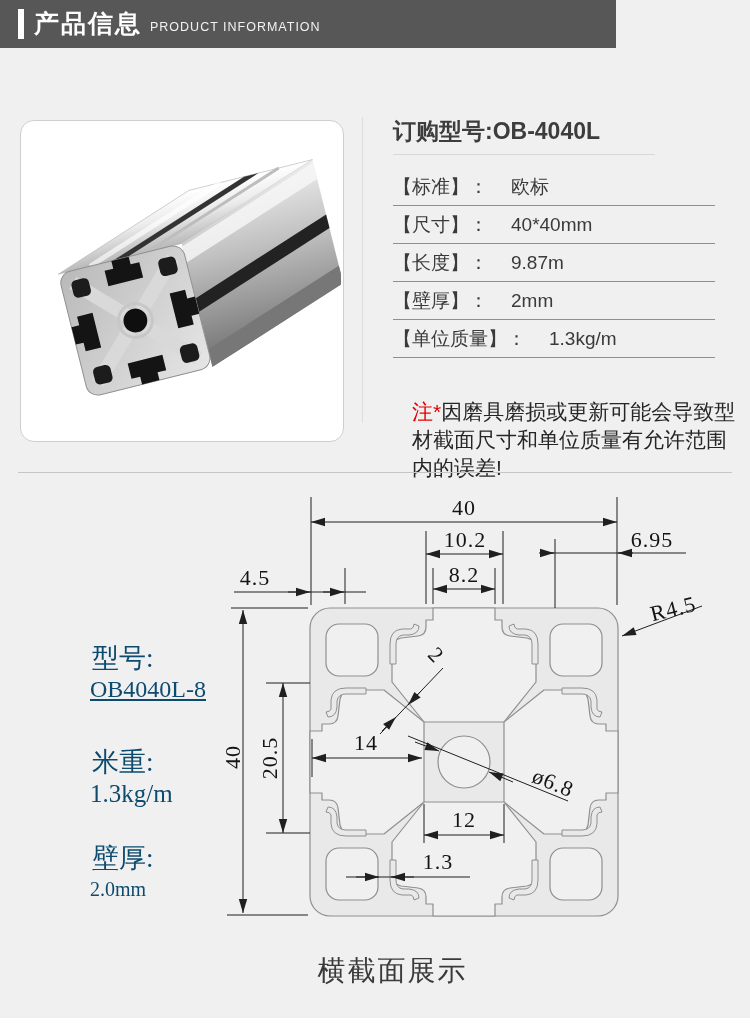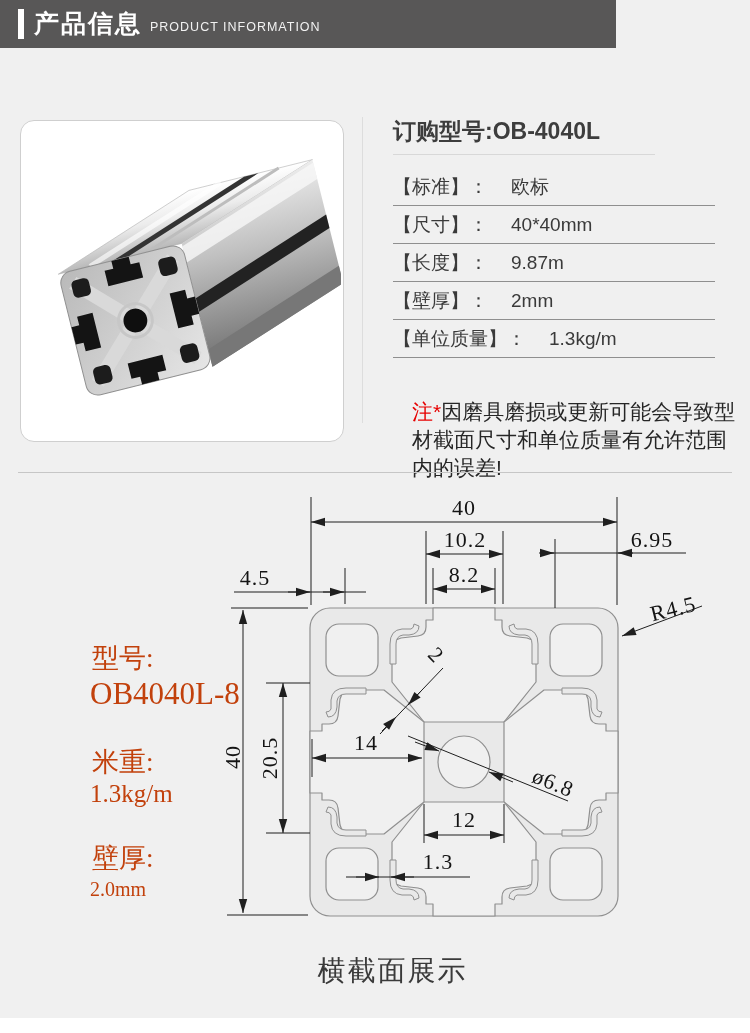--- a/index.html
+++ b/index.html
@@ -19,23 +19,23 @@
   .hr1{position:absolute;left:393px;top:154px;width:262px;height:1px;background:#d8d8d8;}
   .specs{position:absolute;left:393px;top:168px;width:322px;}
   .spec-row{height:37px;display:flex;align-items:center;border-bottom:1px solid #8f8f8f;
             font-size:19px;color:#3a3a3a;}
   .spec-term{white-space:nowrap;}
   .spec-val{margin-left:23px;white-space:nowrap;}
   .note{position:absolute;left:393px;top:398px;width:324px;font-size:21px;line-height:28px;color:#262626;margin-left:19px;}
   .note-prefix{color:#e60000;}
   .hr-full{position:absolute;left:18px;top:472px;width:714px;height:1px;background:#c6c6c6;}
   
-  .dlabel{position:absolute;color:#c2410c;font-family:"Liberation Serif","DejaVu Serif",serif;}
+  .dlabel{position:absolute;color:#0c4a6e;font-family:"Liberation Serif","DejaVu Serif",serif;}
   .lbl-model-t{left:92px;top:640px;font-size:27px;}
-  .lbl-model-v{left:90px;top:676px;font-size:31px;}
+  .lbl-model-v{left:90px;top:676px;font-size:24px;text-decoration:underline;}
   .lbl-weight-t{left:92px;top:744px;font-size:27px;}
   .lbl-weight-v{left:90px;top:780px;font-size:25px;}
   .lbl-wall-t{left:92px;top:840px;font-size:27px;}
   .lbl-wall-v{left:90px;top:878px;font-size:20px;}
   .caption{position:absolute;left:0;top:952px;width:785px;text-align:center;font-size:28px;
            color:#3a3a3a;letter-spacing:2px;}
   .diagram-svg{position:absolute;left:0;top:0;}
   .bottom-strip{position:absolute;left:0;top:1018px;width:750px;height:15px;background:#ffffff;}
   .dimtxt{font-family:"Liberation Serif","DejaVu Serif",serif;font-size:22px;fill:#141414;letter-spacing:1px;}
 </style>

